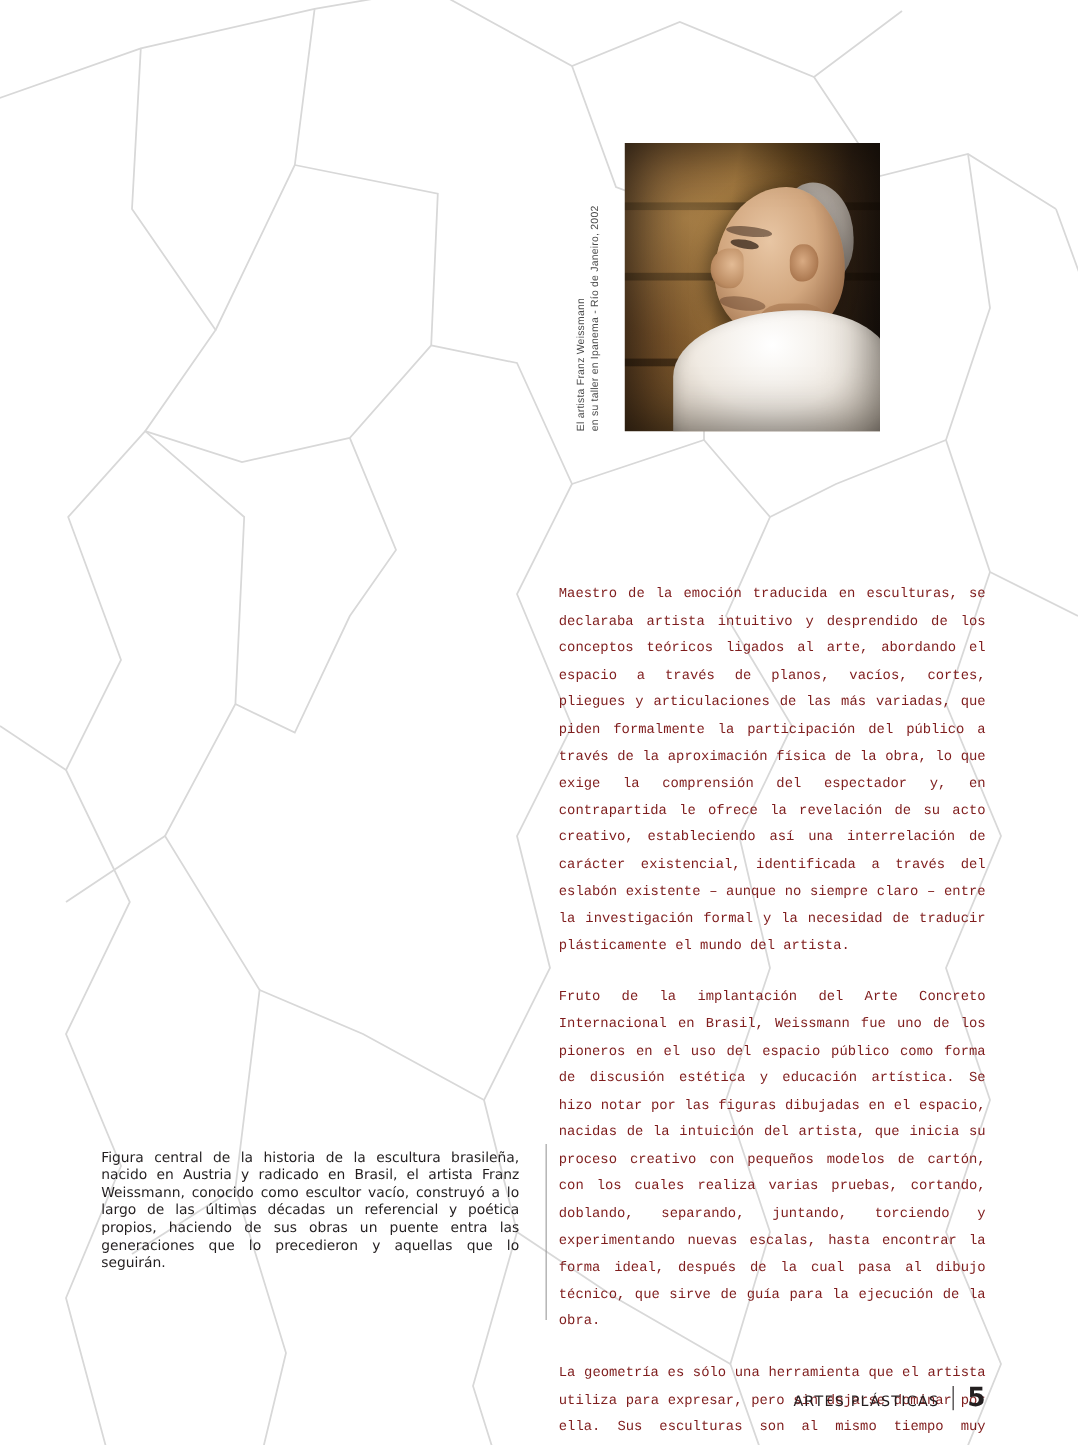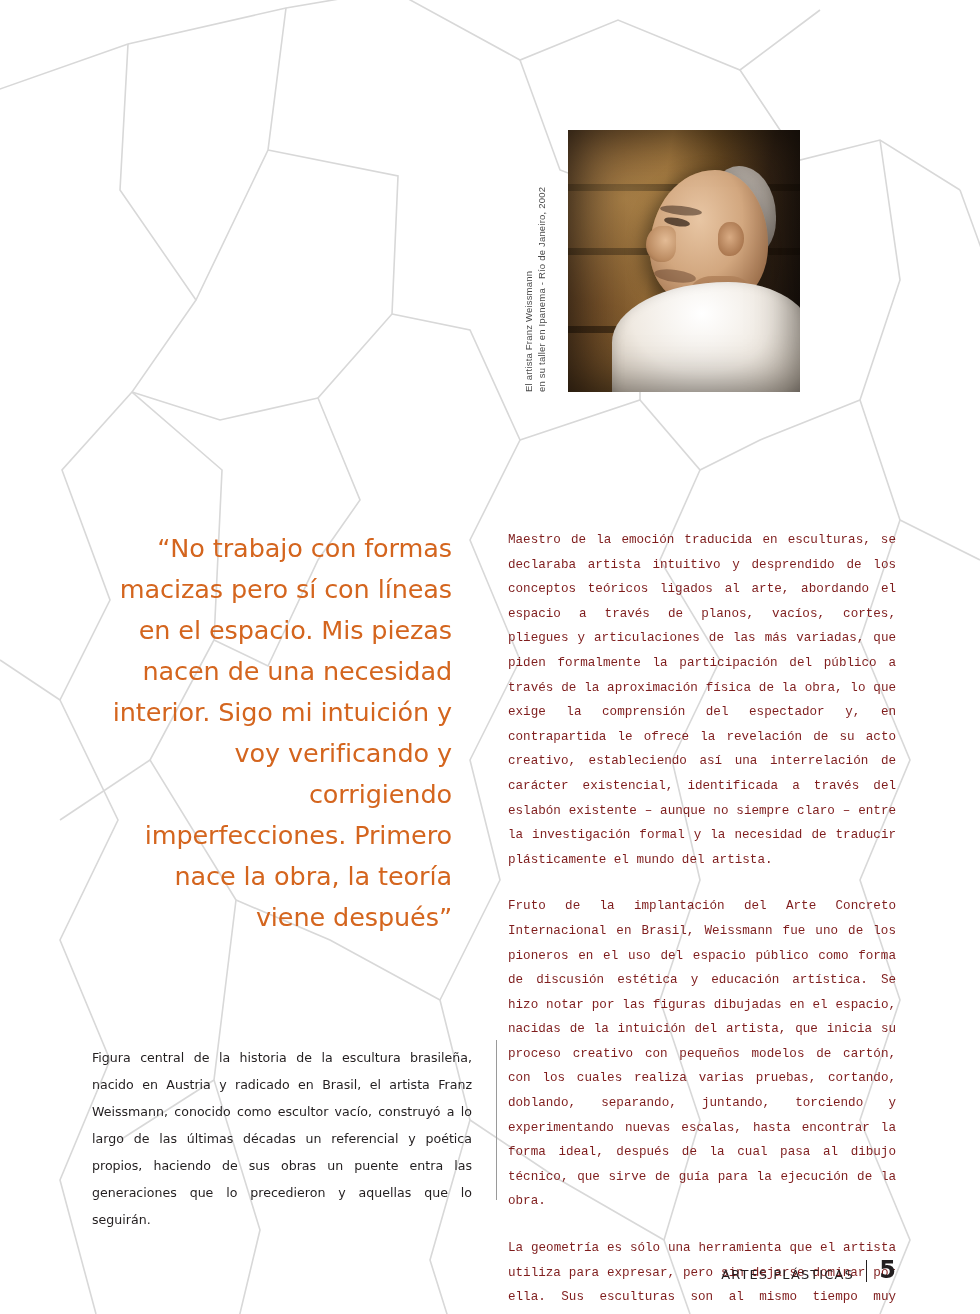--- a/index.html
+++ b/index.html
@@ -190,21 +190,21 @@
     font-weight: 400;
   }
   
   #intro-text {
     position: absolute;
     left: 92px;
     top: 1044px;
     width: 380px;
     z-index: 4;
     font-size: 12.6px;
-    line-height: 27px;
+    line-height: 16px;
     color: #231f20;
     text-align: justify;
     font-family: "DejaVu Sans", sans-serif;
   }
   
   #col-rule {
     position: absolute;
     left: 496px;
     top: 1040px;
     width: 1px;
@@ -306,21 +306,20 @@
       <div class="ph-brow"></div>
       <div class="ph-eye"></div>
       <div class="ph-ear"></div>
       <div class="ph-mouthshadow"></div>
       <div class="ph-neck"></div>
       <div class="ph-shirt"></div>
       <div class="ph-vig"></div>
     </div>
   </div>
 
-  <div id="pullquote">“No trabajo con formas macizas pero sí con líneas en el espacio. Mis piezas nacen de una necesidad interior. Sigo mi intuición y voy verificando y corrigiendo imperfecciones. Primero nace la obra, la teoría viene después”</div>
 
   <div id="intro-text">Figura central de la historia de la escultura brasileña, nacido en Austria y radicado en Brasil, el artista Franz Weissmann, conocido como escultor vacío, construyó a lo largo de las últimas décadas un referencial y poética propios, haciendo de sus obras un puente entra las generaciones que lo precedieron y aquellas que lo seguirán.</div>
 
   <div id="col-rule"></div>
 
   <div id="right-col">
     <p>Maestro de la emoción traducida en esculturas, se declaraba artista intuitivo y desprendido de los conceptos teóricos ligados al arte, abordando el espacio a través de planos, vacíos, cortes, pliegues y articulaciones de las más variadas, que piden formalmente la participación del público a través de la aproximación física de la obra, lo que exige la comprensión del espectador y, en contrapartida le ofrece la revelación de su acto creativo, estableciendo así una interrelación de carácter existencial, identificada a través del eslabón existente – aunque no siempre claro – entre la investigación formal y la necesidad de traducir plásticamente el mundo del artista.</p>
     <p>Fruto de la implantación del Arte Concreto Internacional en Brasil, Weissmann fue uno de los pioneros en el uso del espacio público como forma de discusión estética y educación artística. Se hizo notar por las figuras dibujadas en el espacio, nacidas de la intuición del artista, que inicia su proceso creativo con pequeños modelos de cartón, con los cuales realiza varias pruebas, cortando, doblando, separando, juntando, torciendo y experimentando nuevas escalas, hasta encontrar la forma ideal, después de la cual pasa al dibujo técnico, que sirve de guía para la ejecución de la obra.</p>
     <p>La geometría es sólo una herramienta que el artista utiliza para expresar, pero sin dejarse dominar por ella. Sus esculturas son al mismo tiempo muy simples y muy complejas. Se trata de una producción que, aunque intuitiva, expresa una lógica</p>
   </div>

